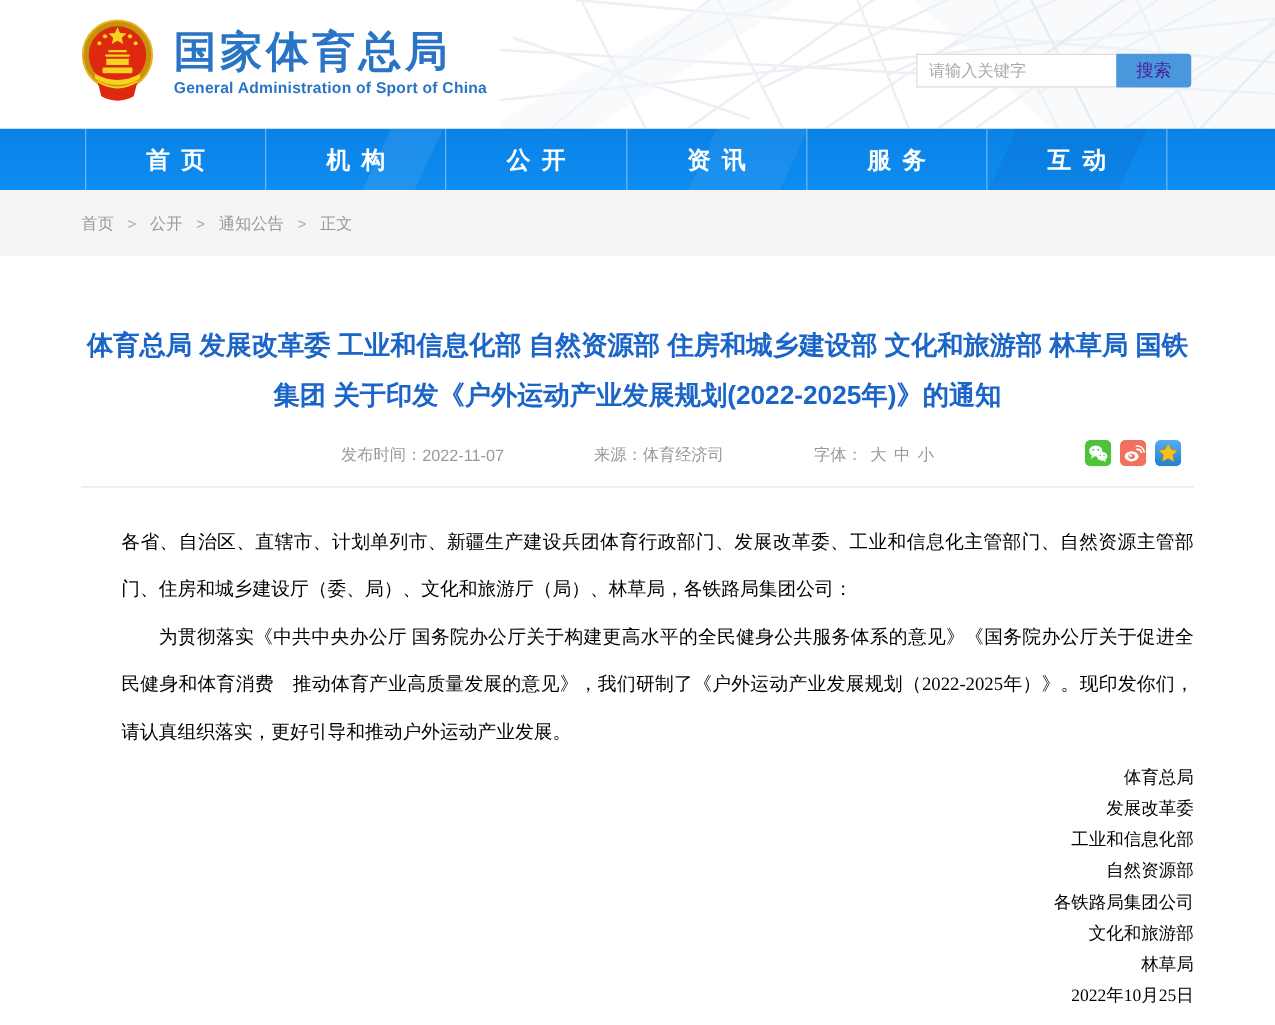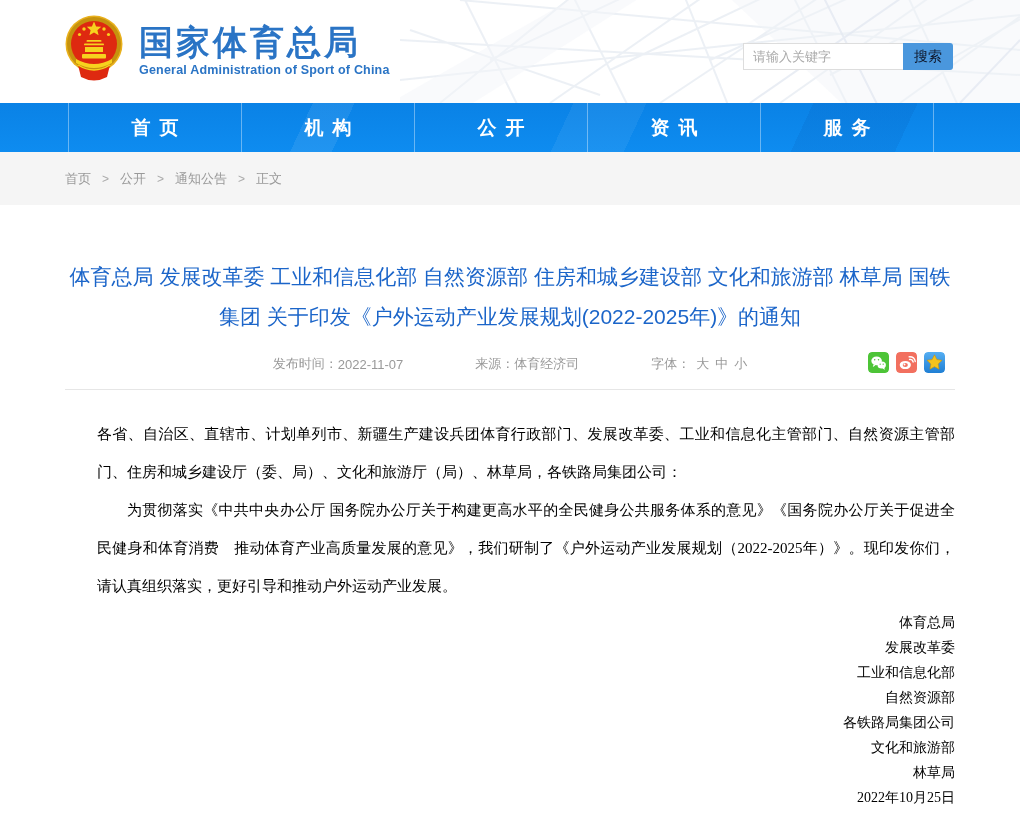--- a/index.html
+++ b/index.html
@@ -11,42 +11,42 @@
   .site-header { position:relative; height:103px; background:#fff; overflow:hidden; }
   .watermark { position:absolute; right:0; top:0; height:103px; width:620px; pointer-events:none; }
   .logo-block { position:absolute; left:64px; top:13px; display:flex; align-items:center; gap:15px; }
   .emblem { width:60px; height:68px; }
   .logo-text { padding-top:6px; }
   .site-title { font-size:34px; font-weight:bold; color:#2a74c5; letter-spacing:3px; line-height:36px; }
   .site-subtitle { font-size:12.5px; font-weight:bold; color:#2a74c5; margin-top:3px; letter-spacing:0.2px; }
   .search-box { position:absolute; right:67px; top:43px; display:flex; height:27px; }
   .search-input { width:160px; height:27px; border:1px solid #ddd; border-right:none; padding:0 9px; font-size:13px; color:#333; outline:none; background:#fff; }
   .search-input::placeholder { color:#aaa; }
-  .search-btn { width:50px; height:27px; border:none; background:#4a97dd; color:#0f172a; font-size:14px; border-radius:0 3px 3px 0; cursor:pointer; font-family:"Liberation Sans",sans-serif; }
+  .search-btn { width:60px; height:27px; border:none; background:#4a97dd; color:#4c1d95; font-size:14px; border-radius:0 3px 3px 0; cursor:pointer; font-family:"Liberation Sans",sans-serif; }
 
   
   .main-nav { position:relative; height:49px; background:linear-gradient(180deg,#0a82e6,#0e8cf0); overflow:hidden; }
   .main-nav::before { content:""; position:absolute; inset:0;
     background:
       linear-gradient(115deg, transparent 30%, rgba(255,255,255,0.08) 30%, rgba(255,255,255,0.08) 34%, transparent 34%),
       linear-gradient(115deg, transparent 55%, rgba(255,255,255,0.06) 55%, rgba(255,255,255,0.06) 62%, transparent 62%),
       linear-gradient(115deg, transparent 78%, rgba(0,40,120,0.08) 78%, rgba(0,40,120,0.08) 88%, transparent 88%);
   }
   .nav-inner { position:absolute; left:68px; top:0; width:866px; height:100%; display:flex; }
   .nav-item { flex:1; display:flex; align-items:center; justify-content:center; color:#fff; font-size:19px; font-weight:bold; letter-spacing:9px; text-indent:9px; text-decoration:none; border-left:1px solid rgba(255,255,255,0.38); cursor:pointer; position:relative; }
   .nav-item:last-child { border-right:1px solid rgba(255,255,255,0.38); }
 
   
   .breadcrumb-bar { height:53px; background:#f5f5f5; display:flex; align-items:center; padding-left:65px; font-size:13px; color:#999; }
   .breadcrumb-bar a { color:#999; text-decoration:none; cursor:pointer; }
   .breadcrumb-bar .sep { margin:0 11px; color:#aaa; font-size:12px; }
 
   
   .content { width:890px; margin:0 auto; }
-  .article-title { margin-top:52px; font-size:21px; line-height:40px; font-weight:normal; color:#1b65c9; text-align:center; }
+  .article-title { margin-top:52px; font-size:21px; line-height:40px; font-weight:bold; color:#1b65c9; text-align:center; }
   .meta-row { position:relative; margin-top:15px; height:24px; display:flex; justify-content:center; align-items:center; gap:72px; font-size:13px; color:#999; }
   .meta-item { display:flex; align-items:center; }
   .font-size-link { color:#999; text-decoration:none; margin-left:6px; cursor:pointer; }
   .share-icons { position:absolute; right:10px; top:0; display:flex; gap:7px; }
   .share-icon { width:21px; height:21px; border-radius:4px; display:block; cursor:pointer; }
   .meta-divider { border:none; border-top:1px solid #e6e6e6; margin-top:13px; }
 
   .article-body { margin-top:25px; font-size:15px; line-height:38px; color:#000; text-align:justify; font-family:"Liberation Serif", serif;margin-left:32px; }
   .article-body p { margin:0; }
   .article-body p.indent { text-indent:2em; }
@@ -100,20 +100,21 @@
     </div>
   </header>
 
   <nav class="main-nav">
     <div class="nav-inner">
       <a class="nav-item">首页</a>
       <a class="nav-item">机构</a>
       <a class="nav-item">公开</a>
       <a class="nav-item">资讯</a>
       <a class="nav-item">服务</a>
+      <a class="nav-item">互动</a>
     </div>
   </nav>
 
   <div class="breadcrumb-bar">
     <a>首页</a>
     <span class="sep">&gt;</span>
     <a>公开</a>
     <span class="sep">&gt;</span>
     <a>通知公告</a>
     <span class="sep">&gt;</span>

